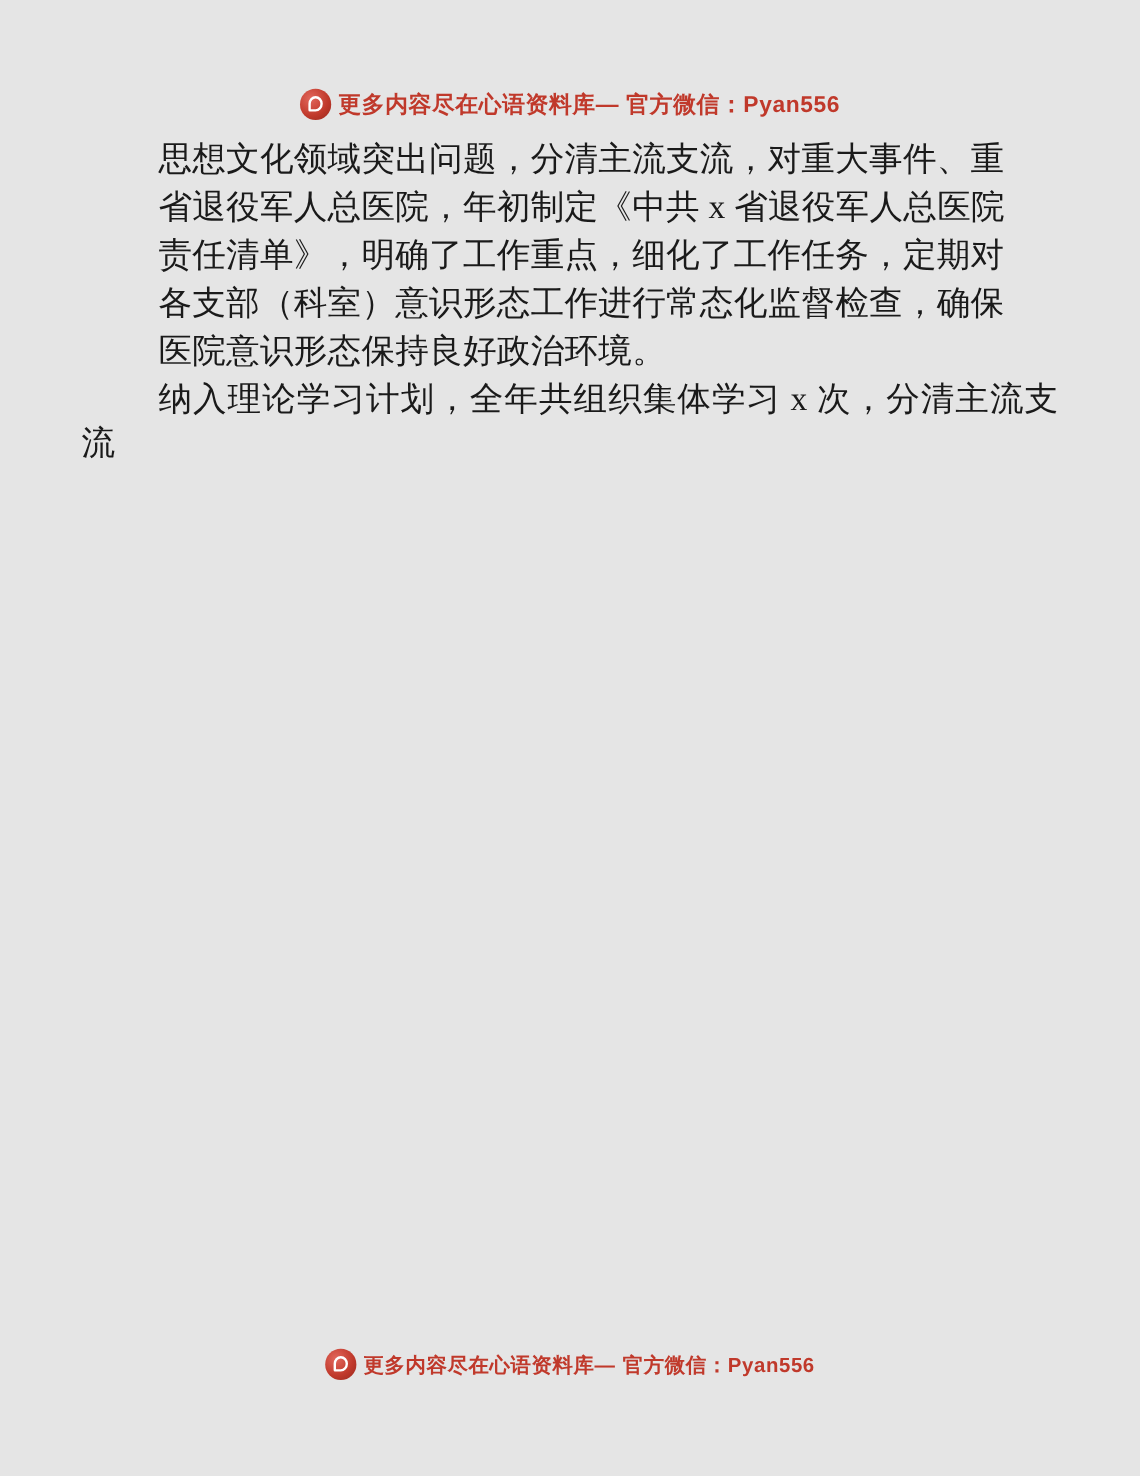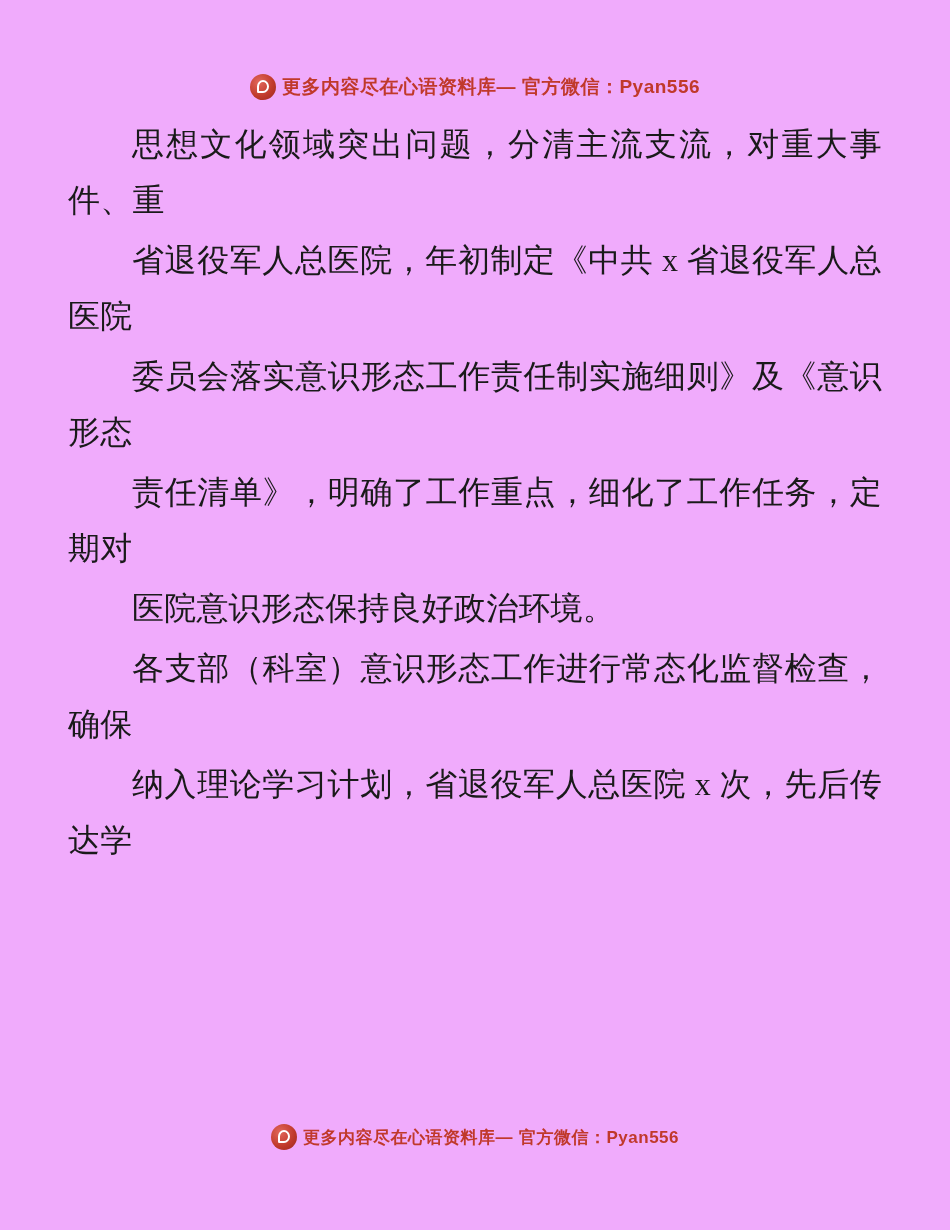--- a/index.html
+++ b/index.html
@@ -7,21 +7,21 @@
     padding: 0;
     background: #ffffff;
   }
   body {
     font-family: "Liberation Serif", "DejaVu Serif", serif;
   }
   .page {
     position: relative;
     width: 950px;
     height: 1230px;
-    background: #f0abfc;
+    background: #e5e5e5;
     overflow: hidden;
     box-sizing: border-box;
   }
 
   
   .watermark {
     position: absolute;
     left: 0;
     width: 100%;
     display: flex;
@@ -68,22 +68,22 @@
   }
 
   
   .doc-body {
     position: absolute;
     left: 68px;
     top: 116px;
     width: 814px;
   }
   .para {
-    font-size: 32px;
-    line-height: 56px;
+    font-size: 28px;
+    line-height: 36px;
     color: #1a1a1a;
     text-align: justify;
     text-indent: 64px;
     margin: 0 0 4px 0;
     letter-spacing: 0.2px;
     word-break: break-all;
   }
 </style>
 </head>
 <body>
@@ -92,25 +92,24 @@
 
   <div class="watermark watermark-top">
     <span class="wm-logo"></span>
     <span class="wm-text">更多内容尽在心语资料库—</span>
     <span class="wm-text">官方微信：Pyan556</span>
   </div>
 
   <div class="doc-body">
     <p class="para">思想文化领域突出问题，分清主流支流，对重大事件、重</p>
     <p class="para">省退役军人总医院，年初制定《中共 x 省退役军人总医院</p>
-    <p class="para">委员会落实意识形态工作责任制实施细则》及《意识形态</p>
     <p class="para">责任清单》，明确了工作重点，细化了工作任务，定期对</p>
+    <p class="para">各支部（科室）意识形态工作进行常态化监督检查，确保</p>
     <p class="para">医院意识形态保持良好政治环境。</p>
-    <p class="para">各支部（科室）意识形态工作进行常态化监督检查，确保</p>
-    <p class="para">纳入理论学习计划，省退役军人总医院 x 次，先后传达学</p>
+    <p class="para">纳入理论学习计划，全年共组织集体学习 x 次，分清主流支流</p>
   </div>
 
   <div class="watermark watermark-bottom">
     <span class="wm-logo"></span>
     <span class="wm-text-2">更多内容尽在心语资料库—</span>
     <span class="wm-text-2">官方微信：Pyan556</span>
   </div>
 
 </div>
 

